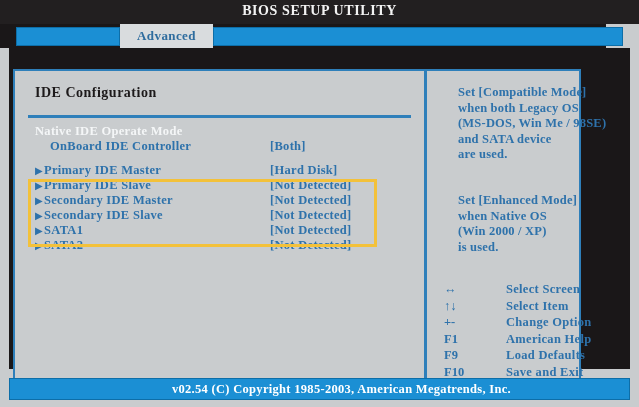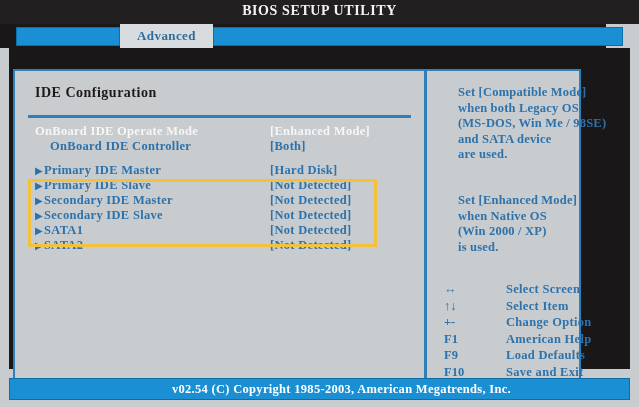--- a/index.html
+++ b/index.html
@@ -253,22 +253,21 @@
   <div class="frame-outer"></div>
   <div class="frame">
 
     <div class="left-panel">
       <div class="section-title">IDE Configuration</div>
       <div class="divider"></div>
 
       <div class="rows">
 
         <div class="row white">
-          <span class="label">OnBoard IDE Operate Mode</span>
-          <span class="value">[Enhanced Mode]</span>
+          <span class="label">Native IDE Operate Mode</span>
         </div>
         <div class="row blue indent">
           <span class="label">OnBoard IDE Controller</span>
           <span class="value">[Both]</span>
         </div>
 
         <div class="spacer"></div>
 
         <div class="row blue item">
           <span class="bullet">▶</span>

